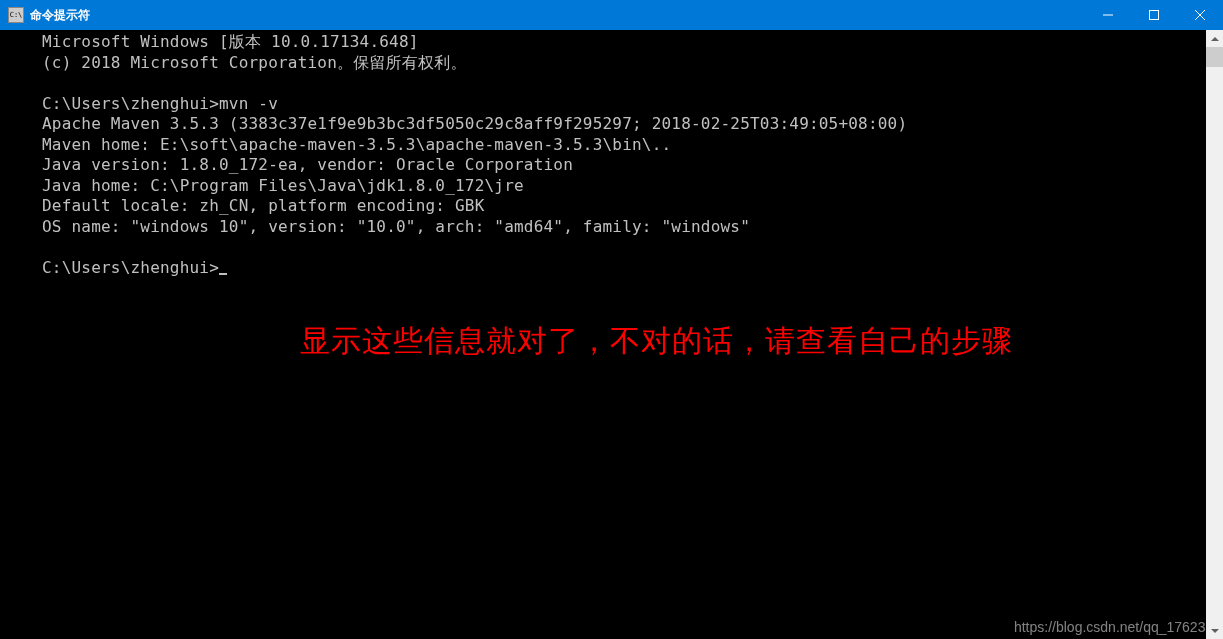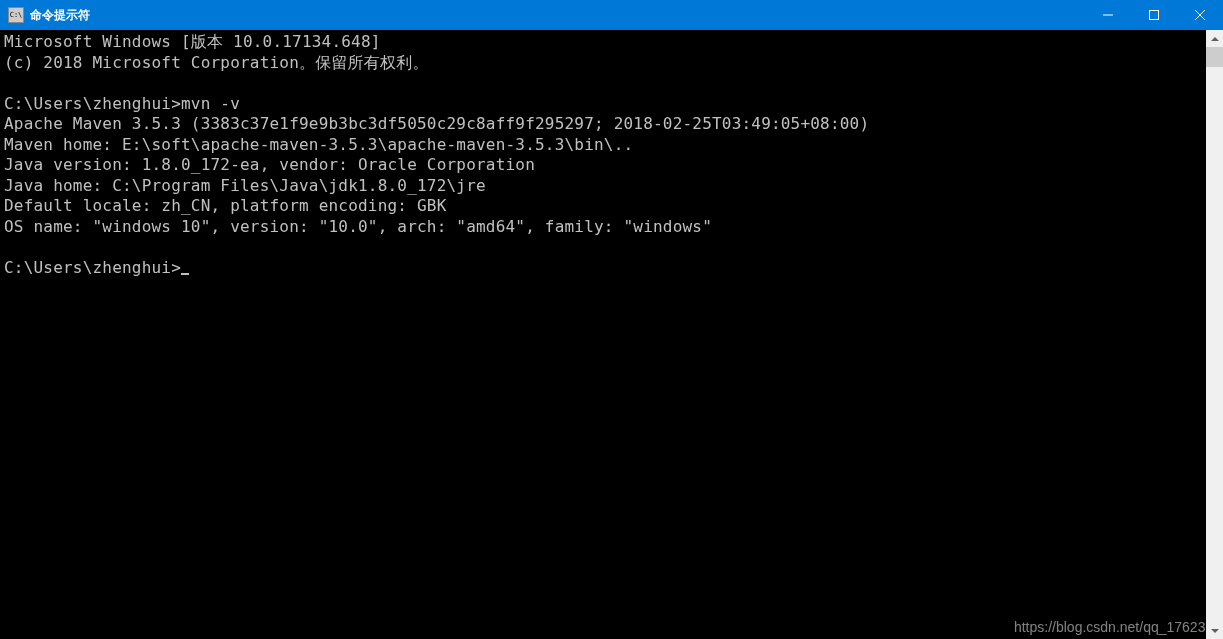--- a/index.html
+++ b/index.html
@@ -79,20 +79,21 @@
       overflow: hidden;
     }
     .terminal-content {
       font-family: 'NSimSun', 'SimSun', Consolas, monospace;
       font-size: 16px;
       line-height: 20.5px;
       color: #c0c0c0;
       white-space: pre;
       padding: 2px 4px;
       letter-spacing: 0.2px;
+      margin-left: 38px;
     }
     .cursor {
       display: inline-block;
       width: 8px;
       height: 2px;
       background: #c0c0c0;
       vertical-align: -2px;
     }
     .scrollbar {
       position: absolute;
@@ -189,20 +190,21 @@
 <span>C:\Users\zhenghui&gt;mvn -v</span>
 <span>Apache Maven 3.5.3 (3383c37e1f9e9b3bc3df5050c29c8aff9f295297; 2018-02-25T03:49:05+08:00)</span>
 <span>Maven home: E:\soft\apache-maven-3.5.3\apache-maven-3.5.3\bin\..</span>
 <span>Java version: 1.8.0_172-ea, vendor: Oracle Corporation</span>
 <span>Java home: C:\Program Files\Java\jdk1.8.0_172\jre</span>
 <span>Default locale: zh_CN, platform encoding: GBK</span>
 <span>OS name: "windows 10", version: "10.0", arch: "amd64", family: "windows"</span>
 <span></span>
 <span>C:\Users\zhenghui&gt;</span><span class="cursor"></span></div>
 
+    <div class="annotation">显示这些信息就对了，不对的话，请查看自己的步骤</div>
     <div class="watermark">https://blog.csdn.net/qq_1762336</div>
   </div>
 
   <div class="scrollbar">
     <div class="scroll-btn up">
       <svg viewBox="0 0 8 8">
           <path d="M4 2 L0 6 L8 6 Z"></path>
         </svg>
     </div>
     <div class="scroll-track">

